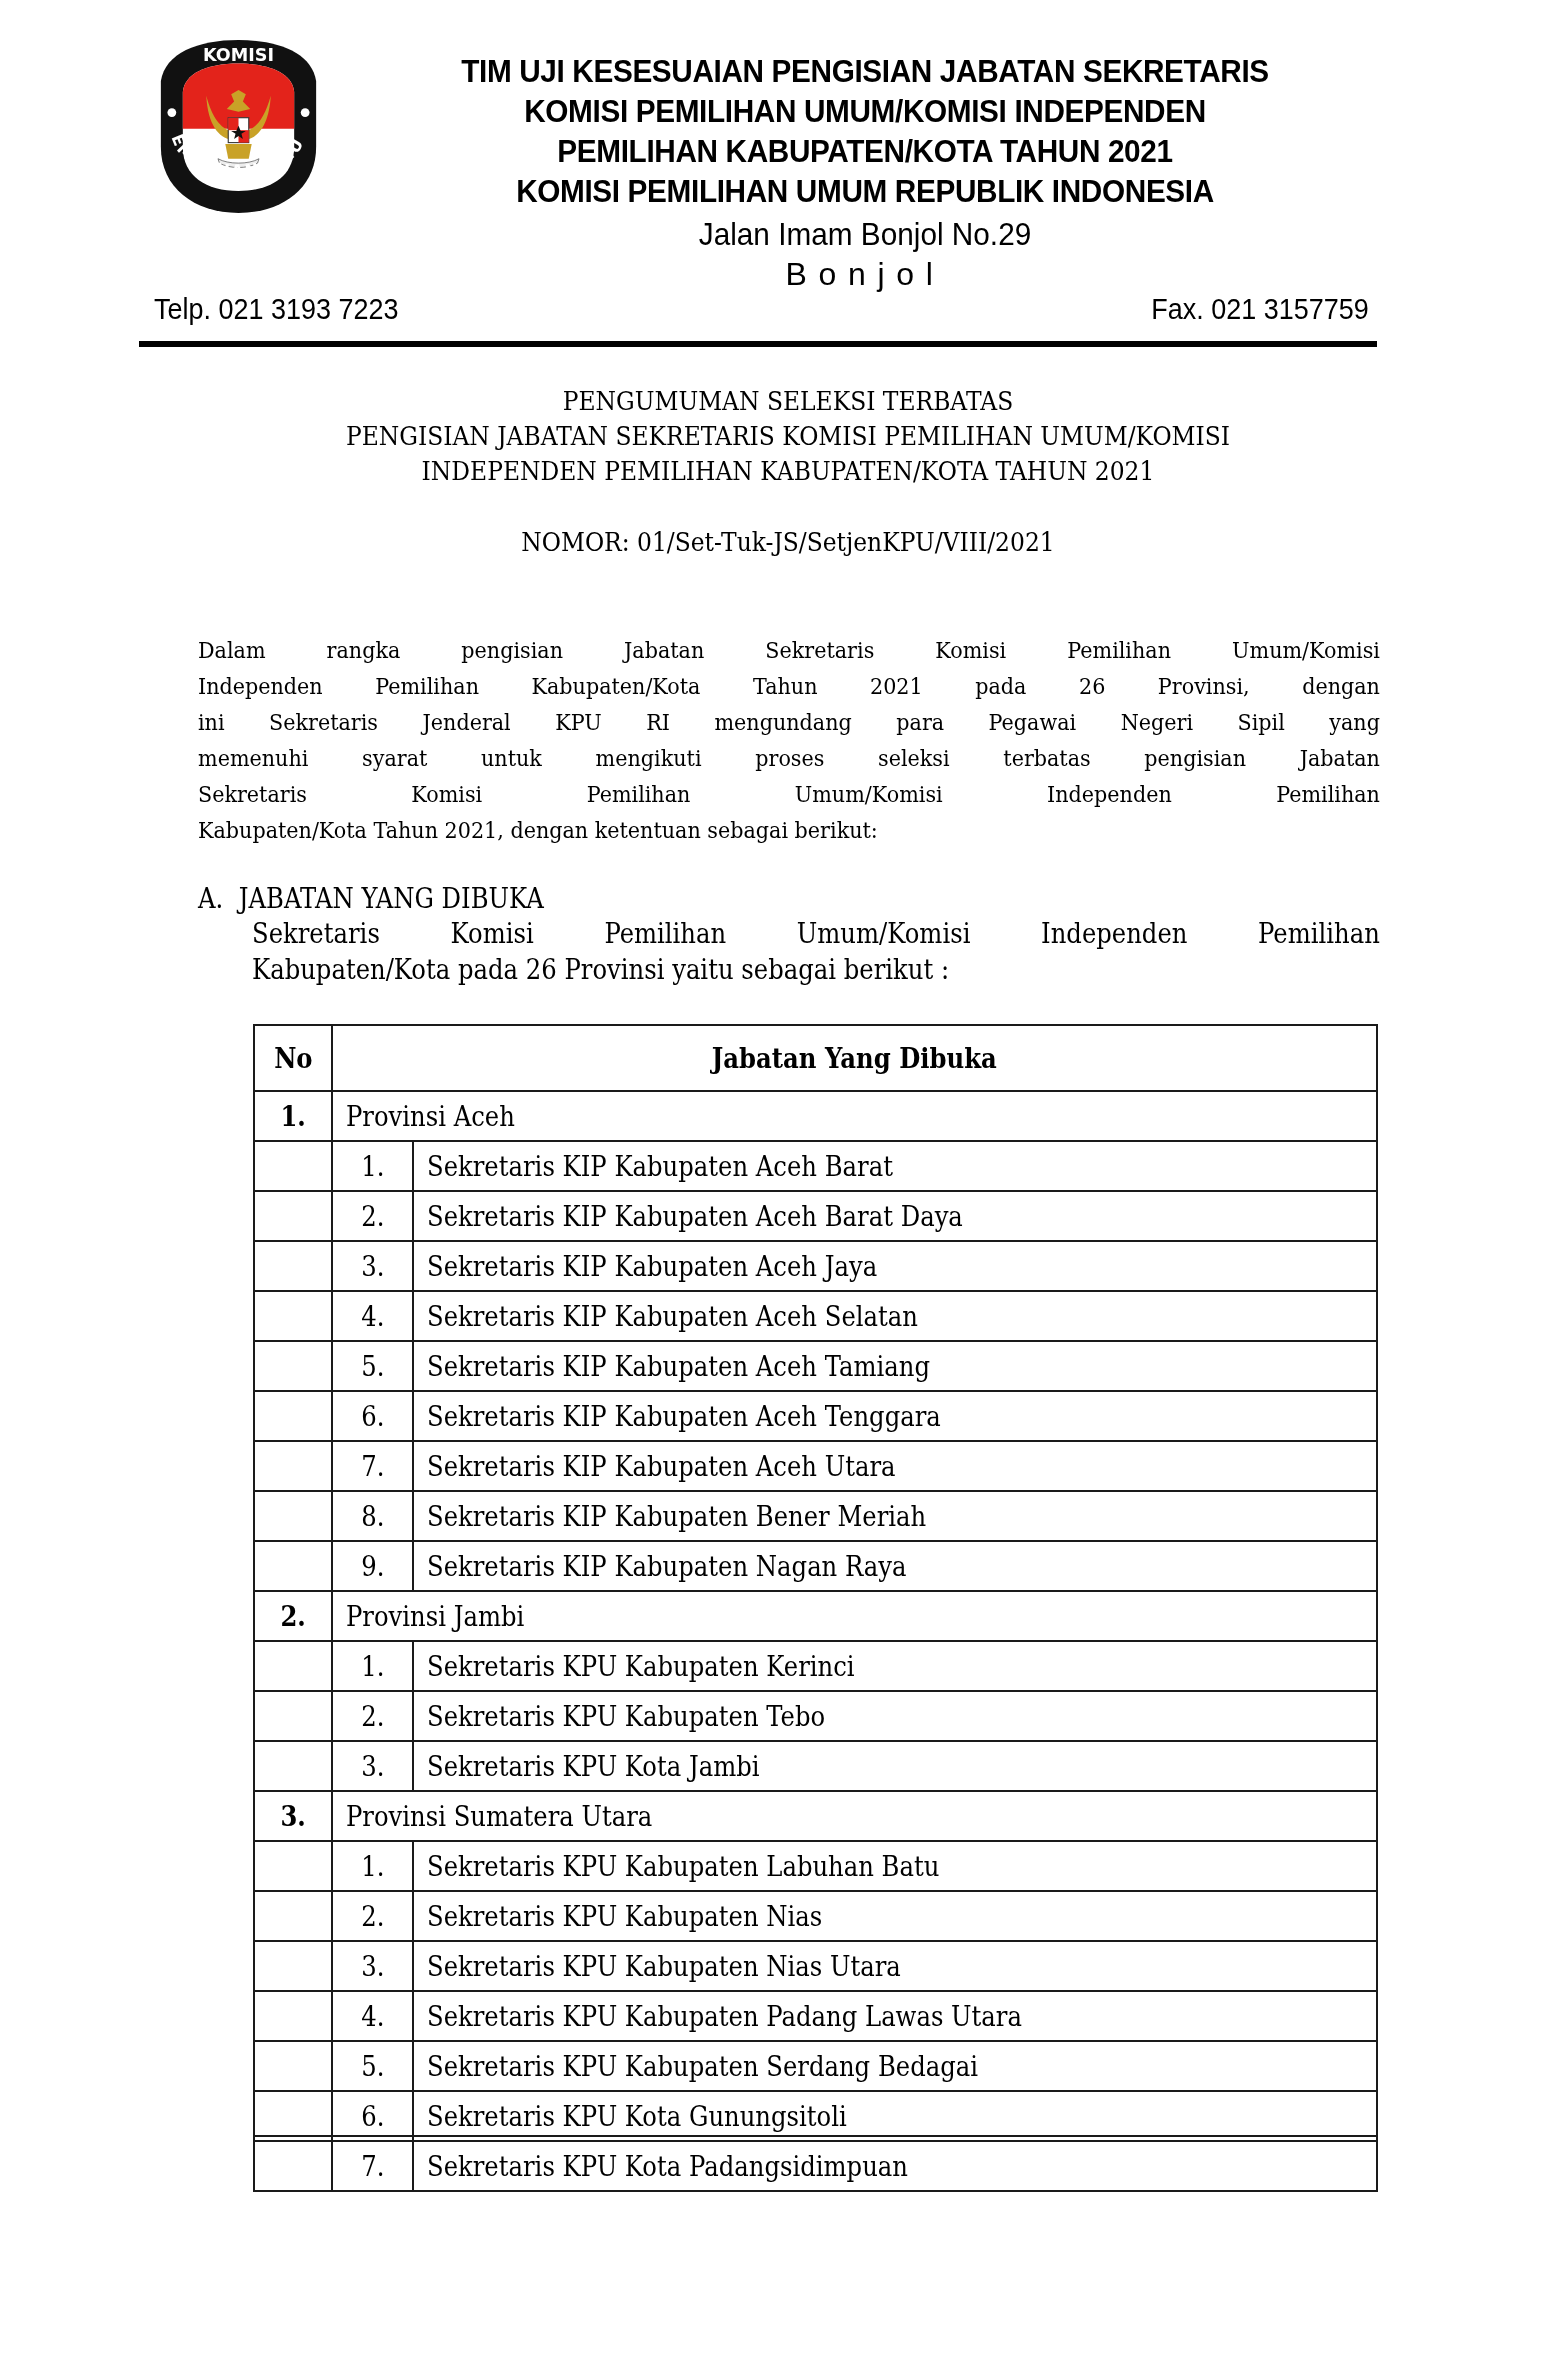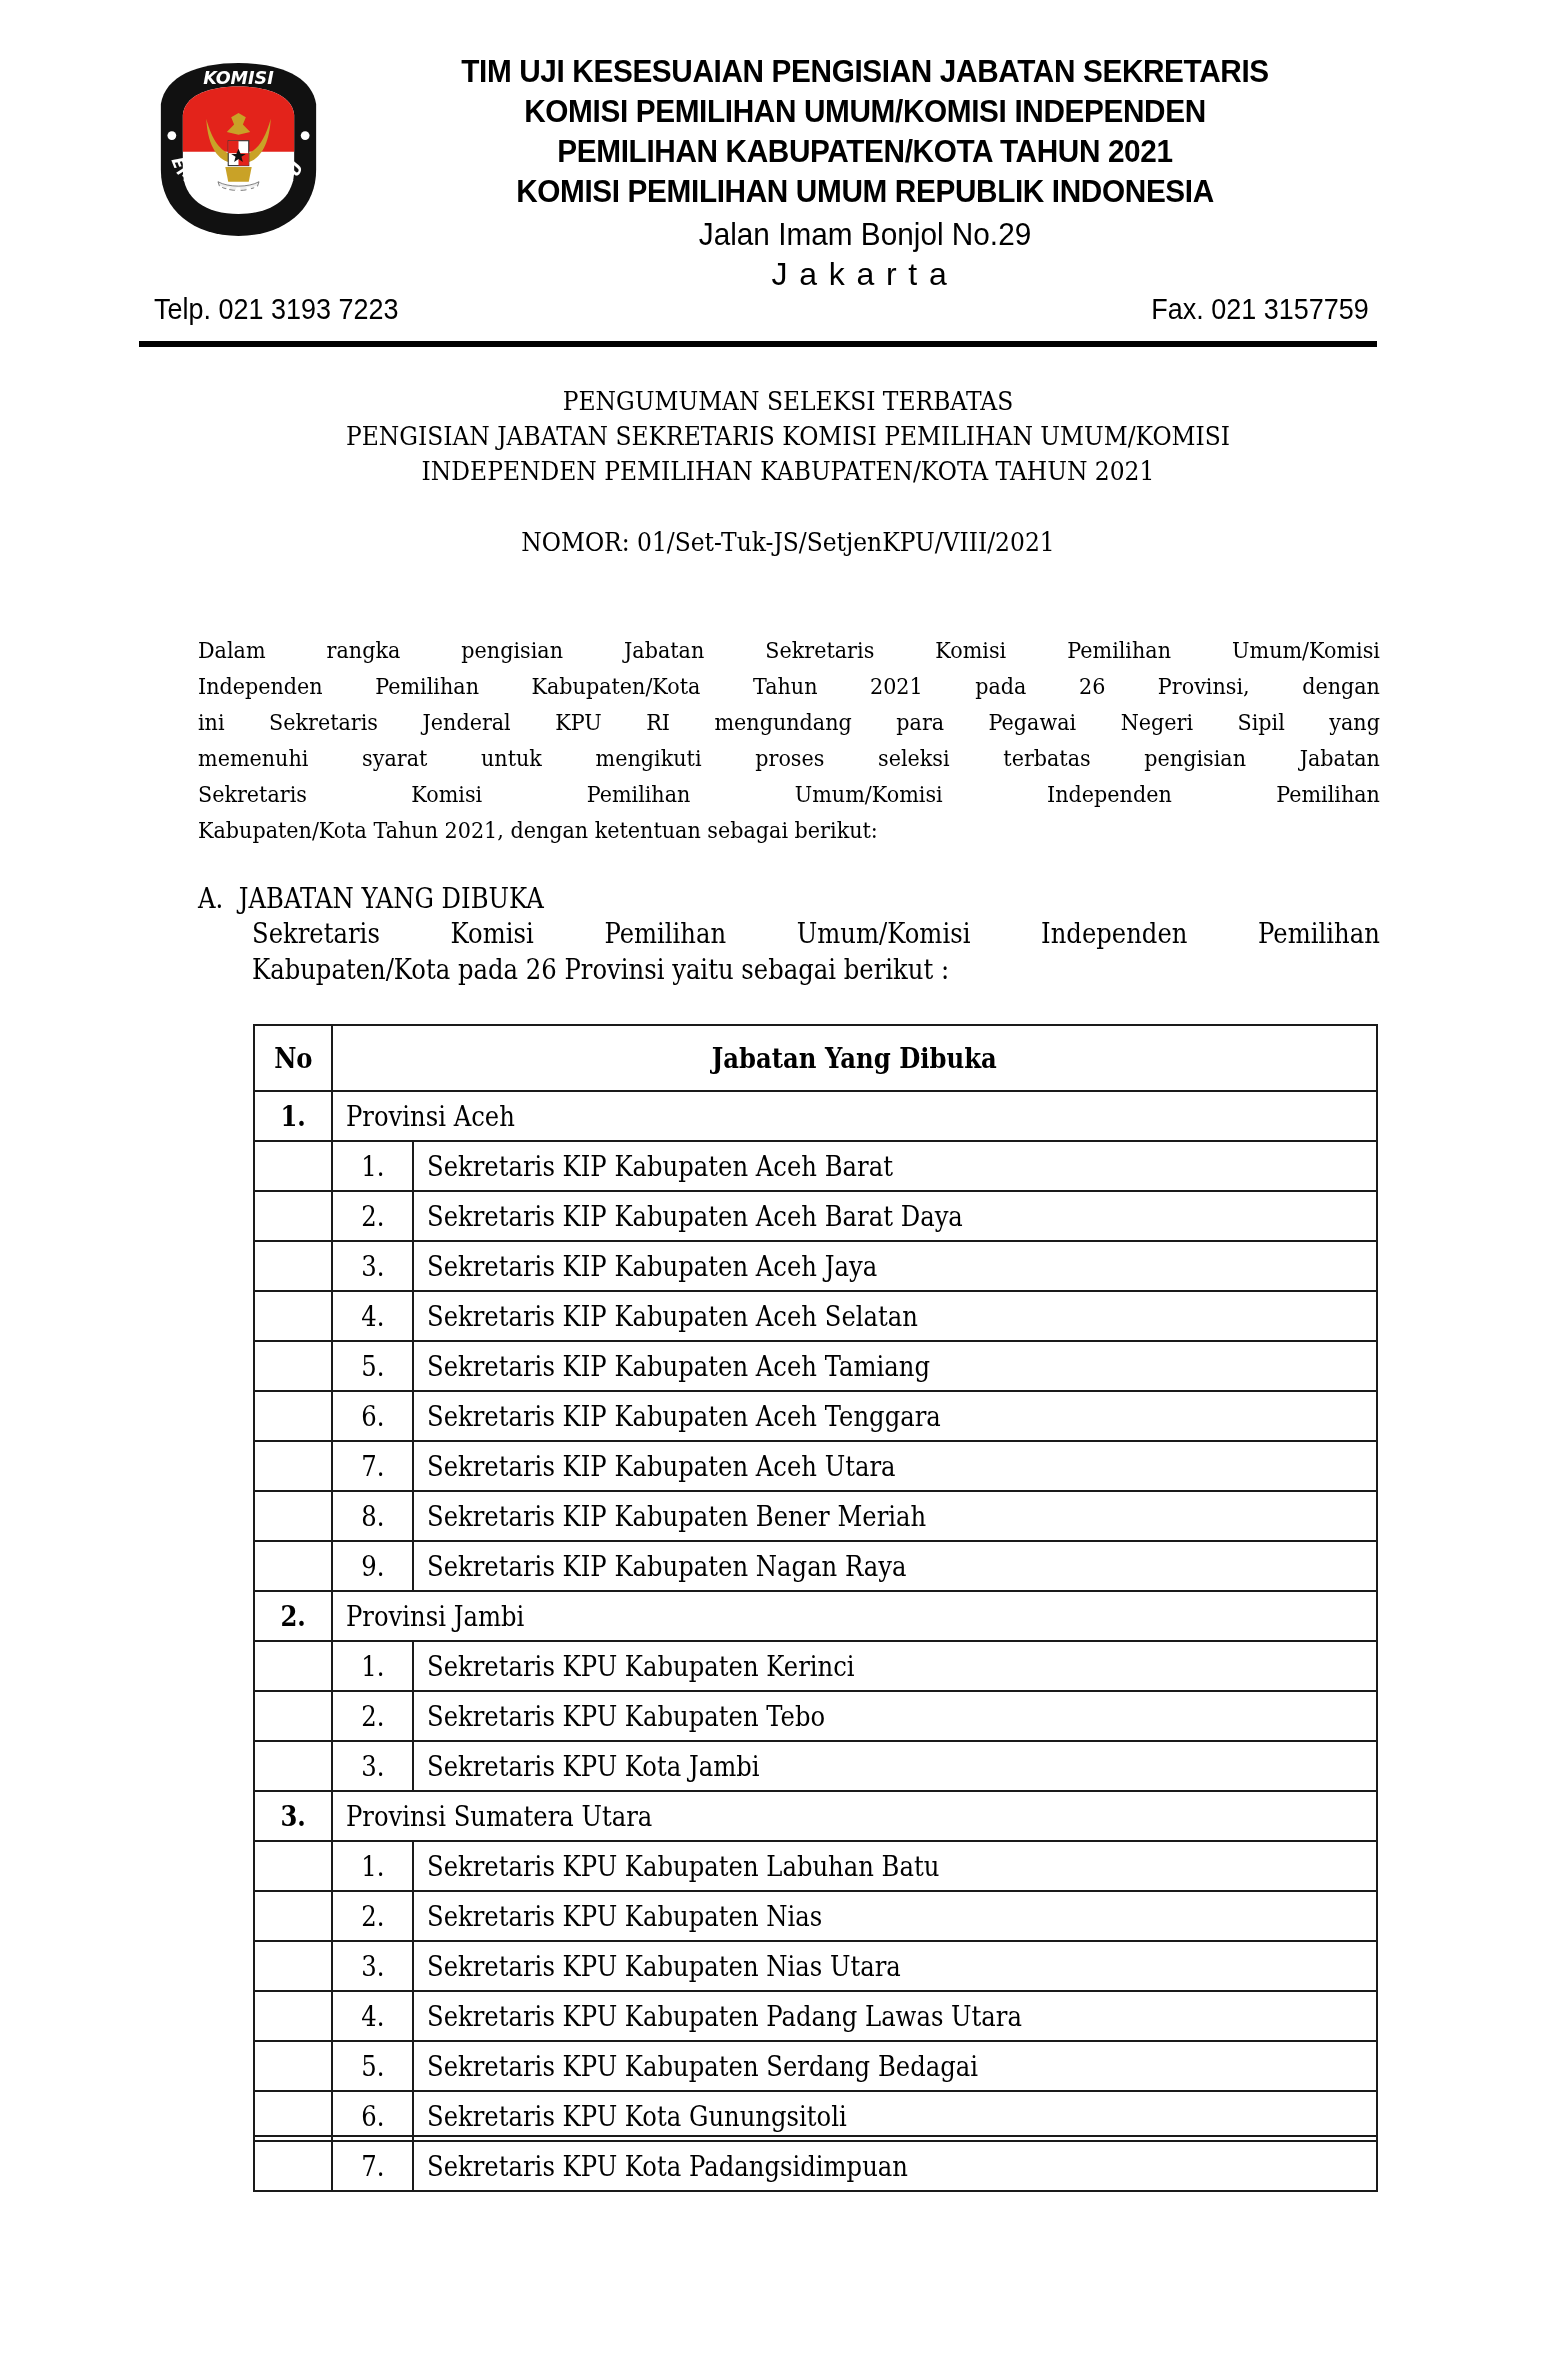--- a/index.html
+++ b/index.html
@@ -1,19 +1,19 @@
 <!DOCTYPE html>
 <html style="font-size:11.7px"><head>
 <meta charset="utf-8">
 <style>
   html, body { margin: 0; padding: 0; background: #ffffff; }
   body { width: 1565px; height: 2366px; position: relative; overflow: hidden; color: #000; }
 
   
-  .logo { position: absolute; left: 155px; top: 60px; width: 167px; height: 179px; font-style: italic; }
+  .logo { position: absolute; left: 155px; top: 37px; width: 167px; height: 179px; }
   .kop { position: absolute; left: 330px; width: 1070px; text-align: center;
          font-family: "Liberation Sans", sans-serif; }
   .kop-line { font-weight: bold; font-size: 32px; line-height: 40px; letter-spacing: -0.4px;
               transform: scaleX(0.93); transform-origin: center; white-space: nowrap; }
   .kop-title { top: 51px; }
   .kop-addr { top: 214px; font-size: 32px; line-height: 40px; transform: scaleX(0.93); }
   .kop-city { top: 254px; font-size: 32px; line-height: 40px; letter-spacing: 11.7px; }
   .telp { position: absolute; left: 154px; top: 293px; font-family: "Liberation Sans", sans-serif;
           font-size: 29px; transform: scaleX(0.93); transform-origin: left; white-space: nowrap; }
   .fax { position: absolute; right: 196px; top: 293px; font-family: "Liberation Sans", sans-serif;
@@ -84,21 +84,21 @@
   </svg>
 </div>
 
 <div class="kop kop-title">
   <div class="kop-line">TIM UJI KESESUAIAN PENGISIAN JABATAN SEKRETARIS</div>
   <div class="kop-line">KOMISI PEMILIHAN UMUM/KOMISI INDEPENDEN</div>
   <div class="kop-line">PEMILIHAN KABUPATEN/KOTA TAHUN 2021</div>
   <div class="kop-line">KOMISI PEMILIHAN UMUM REPUBLIK INDONESIA</div>
 </div>
 <div class="kop kop-addr">Jalan Imam Bonjol No.29</div>
-<div class="kop kop-city">Jakarta</div>
+<div class="kop kop-city">Bonjol</div>
 <div class="telp">Telp. 021 3193 7223</div>
 <div class="fax">Fax. 021 3157759</div>
 <div class="rule"></div>
 
 <div class="ann ann-1 serif">PENGUMUMAN SELEKSI TERBATAS</div>
 <div class="ann ann-2 serif">PENGISIAN JABATAN SEKRETARIS KOMISI PEMILIHAN UMUM/KOMISI</div>
 <div class="ann ann-3 serif">INDEPENDEN PEMILIHAN KABUPATEN/KOTA TAHUN 2021</div>
 <div class="ann nomor serif">NOMOR: 01/Set-Tuk-JS/SetjenKPU/VIII/2021</div>
 
 <div class="para serif">

